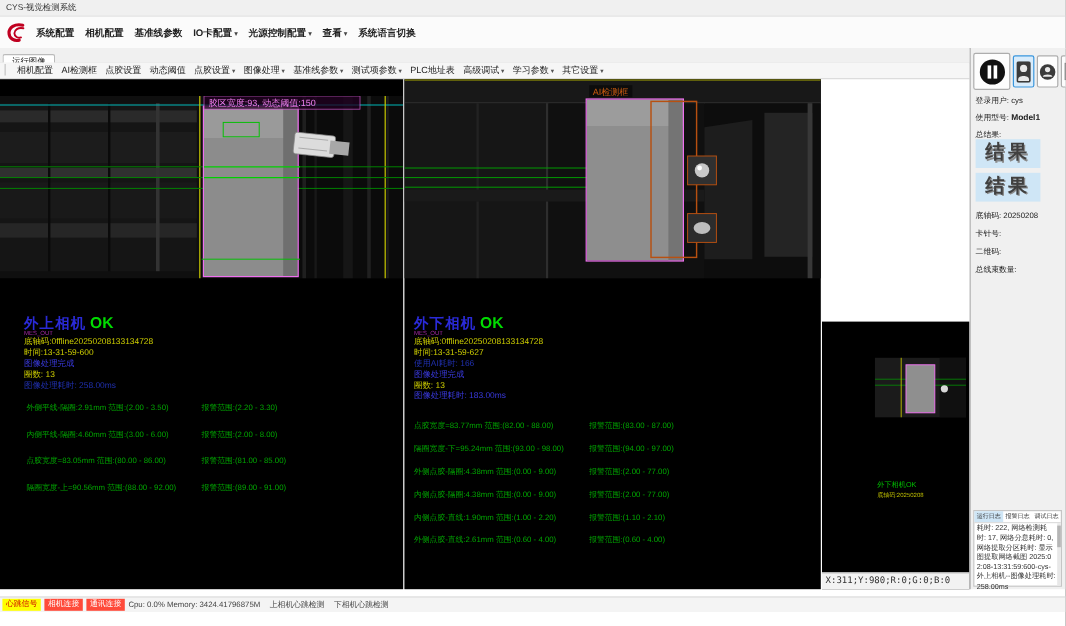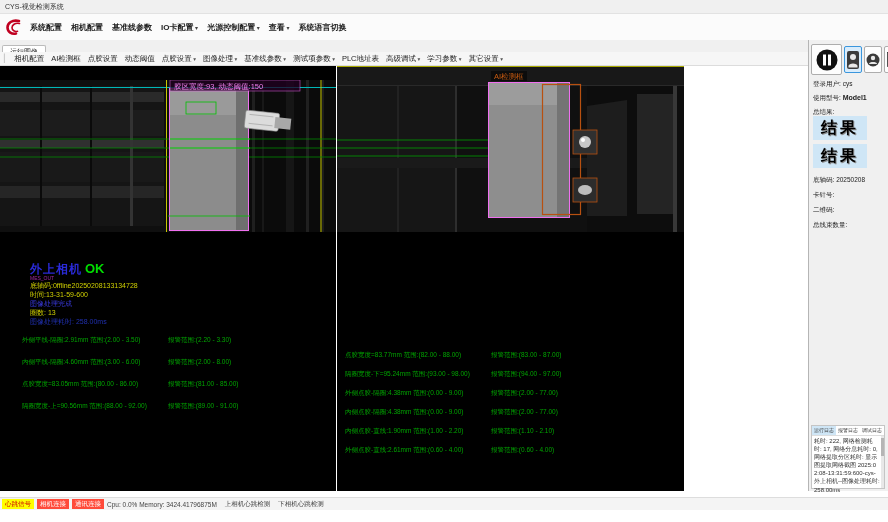--- a/index.html
+++ b/index.html
@@ -47,21 +47,21 @@
   .thumb-sub{position:absolute;font-size:5px;color:#bdbd00;white-space:nowrap;}
   
   #sidebar{position:absolute;left:808px;top:40px;width:80px;height:451px;background:#f0f0f0;border-left:1px solid #b5b5b5;box-sizing:border-box;}
   #side-buttons{position:absolute;left:2px;top:4px;display:flex;align-items:center;}
   .side-btn{border:1px solid #adadad;background:#fdfdfd;border-radius:2px;margin-right:2px;display:flex;align-items:center;justify-content:center;}
   .side-btn.big{width:29px;height:29px;}
   .side-btn.small{width:16px;height:25px;}
   .side-btn.selected{border:1px solid #3a96dd;background:#d9ecfb;}
   .side-row{position:absolute;left:4px;font-size:6.5px;color:#222;white-space:nowrap;}
   .side-row b{font-size:7px;}
-  .result-box{position:absolute;left:4px;width:54px;height:24px;background:#cfe6f6;color:#000000;
+  .result-box{position:absolute;left:4px;width:54px;height:24px;background:#cfe6f6;color:#404040;
               font-size:16px;font-weight:bold;text-align:center;line-height:24px;letter-spacing:3px;
               text-shadow:1px 1px 0 #8a8a8a;}
   #logbox{position:absolute;left:2px;top:385px;width:74px;height:64px;background:#fff;border:1px solid #c5c5c5;box-sizing:border-box;}
   #log-tabs{display:flex;border-bottom:1px solid #ddd;height:9px;}
   .log-tab{font-size:5px;color:#333;padding:1px 2px 0 2px;white-space:nowrap;}
   .log-tab.active{background:#cfe6f6;}
   #log-text{font-size:6px;color:#333;line-height:1.35;padding:1px 4px 1px 2px;word-break:break-all;}
   #log-scroll{position:absolute;right:0;top:10px;bottom:0;width:3px;background:#e8e8e8;}
   #log-scroll .thumb{position:absolute;top:2px;left:0;width:3px;height:18px;background:#b5b5b5;}
   
@@ -152,21 +152,21 @@
       <g transform="translate(246,30) rotate(6)">
         <rect x="0" y="0" width="34" height="18" rx="2" fill="#dcdcdc" stroke="#888" stroke-width="0.6"></rect>
         <rect x="30" y="4" width="16" height="11" fill="#a8a8a8"></rect>
         <line x1="4" y1="4" x2="28" y2="4" stroke="#aaa" stroke-width="0.8"></line>
         <line x1="4" y1="13" x2="28" y2="13" stroke="#aaa" stroke-width="0.8"></line>
       </g>
       <rect x="170" y="0" width="130" height="11" fill="#200020" opacity="0.75" stroke="#e060e0" stroke-width="0.7"></rect>
       <text x="174" y="8.5" font-size="7.5" fill="#f080f0" font-family="Liberation Sans, sans-serif">胶区宽度:93, 动态阈值:150</text>
     </svg>
 
-    <div class="overlay" style="left:30px;top:196px;">
+    <div class="overlay" style="left:20px;top:196px;">
       <div class="cam-title">
         <span>外上相机</span><span class="cam-ok">OK</span>
       </div>
       <div class="mes-tag">MES_OUT</div>
       <div class="oline c-yellow">底轴码:0ffline20250208133134728</div>
       <div class="oline c-yellow">时间:13-31-59-600</div>
       <div class="oline c-blue">图像处理完成</div>
       <div class="oline c-yellow">圈数: 13</div>
       <div class="oline c-navy">图像处理耗时: 258.00ms</div>
     </div>
@@ -217,20 +217,32 @@
       <rect x="205.5" y="18.5" width="38" height="130" fill="none" stroke="#b85010" stroke-width="1.2"></rect>
       <rect x="236" y="64" width="24" height="24" fill="#303030" stroke="#b85010" stroke-width="0.8"></rect>
       <circle cx="248" cy="76" r="6" fill="#c8c8c8"></circle>
       <circle cx="246" cy="74" r="2" fill="#ffffff"></circle>
       <rect x="236" y="112" width="24" height="24" fill="#2c2c2c" stroke="#b85010" stroke-width="0.8"></rect>
       <ellipse cx="248" cy="124" rx="7" ry="5" fill="#bdbdbd"></ellipse>
       <rect x="154" y="5" width="36" height="10" fill="#000000" opacity="0.5"></rect>
       <text x="157" y="13" font-size="7.5" fill="#c85a10" font-family="Liberation Sans, sans-serif">AI检测框</text>
     </svg>
 
+    <div class="overlay" style="left:8px;top:196px;">
+      <div class="cam-title">
+        <span>外下相机</span><span class="cam-ok">OK</span>
+      </div>
+      <div class="mes-tag">MES_OUT</div>
+      <div class="oline c-yellow">底轴码:0ffline20250208133134728</div>
+      <div class="oline c-yellow">时间:13-31-59-627</div>
+      <div class="oline c-navy">使用AI耗时: 166</div>
+      <div class="oline c-blue">图像处理完成</div>
+      <div class="oline c-yellow">圈数: 13</div>
+      <div class="oline c-blue">图像处理耗时: 183.00ms</div>
+    </div>
 
     <div id="middle-measurements" class="meas-wrap" style="left:8px;top:285px;width:330px;">
         <div class="meas-row">
           <span class="meas-text">点胶宽度=83.77mm 范围:(82.00 - 88.00)</span>
           <span class="meas-alarm">报警范围:(83.00 - 87.00)</span>
         </div>
         <div class="meas-row">
           <span class="meas-text">隔圈宽度-下=95.24mm 范围:(93.00 - 98.00)</span>
           <span class="meas-alarm">报警范围:(94.00 - 97.00)</span>
         </div>
@@ -248,20 +260,34 @@
         </div>
         <div class="meas-row">
           <span class="meas-text">外侧点胶-直线:2.61mm 范围:(0.60 - 4.00)</span>
           <span class="meas-alarm">报警范围:(0.60 - 4.00)</span>
         </div>
       </div>
 
   </div>
 
 
+  <div id="panel-small-bottom" class="panel">
+    <svg class="cam-img" style="left:44px;top:30px;" width="76" height="50" viewBox="0 0 76 50">
+      <rect x="0" y="0" width="76" height="50" fill="#1b1b1b"></rect>
+      <rect x="54" y="0" width="22" height="50" fill="#101010"></rect>
+      <line x1="0" y1="18" x2="76" y2="18" stroke="#00a000" stroke-width="0.6"></line>
+      <line x1="0" y1="23" x2="76" y2="23" stroke="#00a000" stroke-width="0.6"></line>
+      <line x1="22" y1="0" x2="22" y2="50" stroke="#b8b800" stroke-width="0.8"></line>
+      <rect x="26" y="6" width="24" height="40" fill="#8f8f8f" stroke="#f070f0" stroke-width="0.8"></rect>
+      <circle cx="58" cy="26" r="3" fill="#d8d8d8"></circle>
+    </svg>
+    <div class="thumb-label" style="left:46px;top:132px;">外下相机OK</div>
+    <div class="thumb-sub" style="left:46px;top:141px;">底轴码:20250208</div>
+    <div class="pixelbar">X:311;Y:980;R:0;G:0;B:0</div>
+  </div>
 
   <div id="sidebar">
     <div id="side-buttons">
       <div class="side-btn big">
         <svg width="24" height="24" viewBox="0 0 24 24">
           <circle cx="12" cy="12" r="10.5" fill="#111"></circle>
           <rect x="8" y="6.5" width="3" height="11" fill="#fff"></rect>
           <rect x="13" y="6.5" width="3" height="11" fill="#fff"></rect>
         </svg>
       </div>

